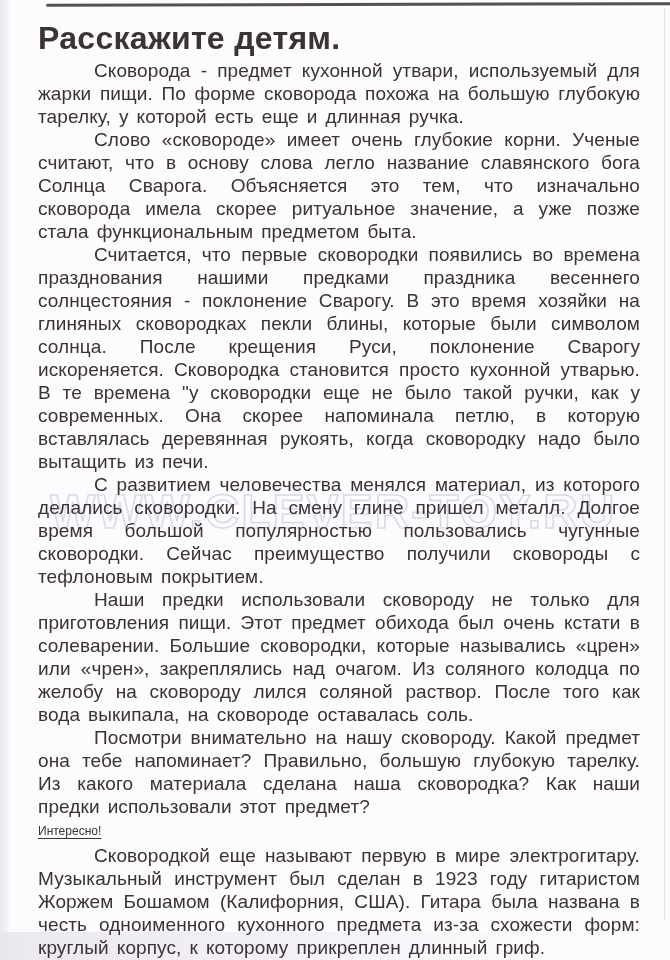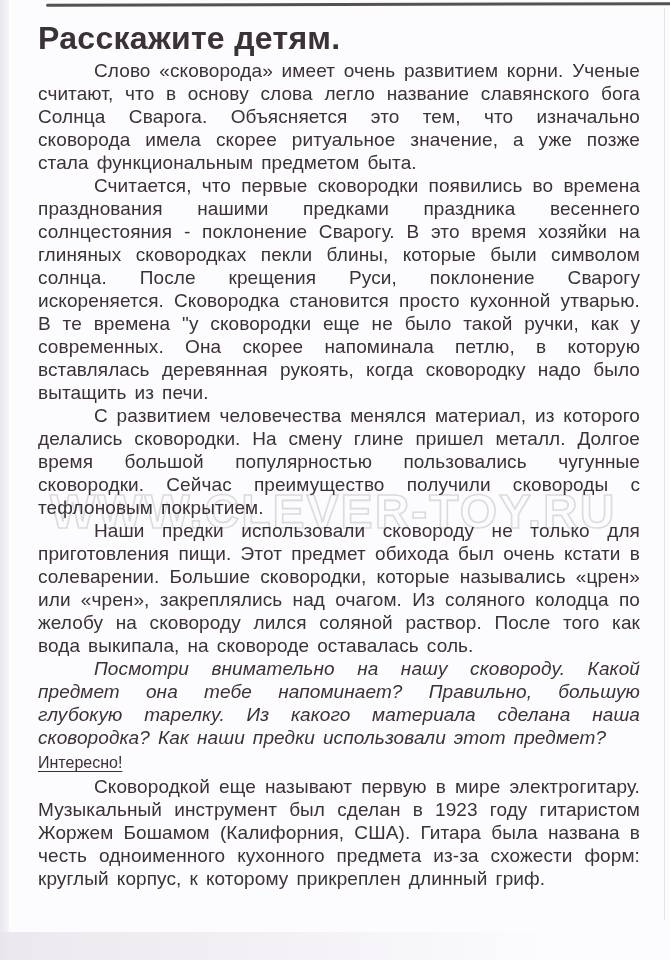--- a/index.html
+++ b/index.html
@@ -55,42 +55,42 @@
     letter-spacing:.3px;
   }
   .content p{
     margin:0;
     font-size:19px;line-height:23px;
     text-align:justify;
     text-indent:56px;
     word-spacing:.14em;letter-spacing:.1px;
   }
   .content p.q{
-    font-style:italic;
   }
   h2.interesno{
     margin:1px 0 0 0;
-    font-size:16px;line-height:25px;font-weight:400;
+    font-size:12px;line-height:25px;font-weight:400;
     text-decoration:underline;
     text-underline-offset:3px;
   }
 </style>
 </head>
 <body>
 
 <div class="page">
 
   <div class="watermark">WWW.CLEVER-TOY.RU</div>
 
   <div class="content">
 
     <h1 class="doc-title">Расскажите детям.</h1>
 
+    <p>Сковорода - предмет кухонной утвари, используемый для жарки пищи. По форме сковорода похожа на большую глубокую тарелку, у которой есть еще и длинная ручка.</p>
 
-    <p>Слово «сковорода» имеет очень развитием корни. Ученые считают, что в основу слова легло название славянского бога Солнца Сварога. Объясняется это тем, что изначально сковорода имела скорее ритуальное значение, а уже позже стала функциональным предметом быта.</p>
+    <p>Слово «сковороде» имеет очень глубокие корни. Ученые считают, что в основу слова легло название славянского бога Солнца Сварога. Объясняется это тем, что изначально сковорода имела скорее ритуальное значение, а уже позже стала функциональным предметом быта.</p>
 
     <p>Считается, что первые сковородки появились во времена празднования нашими предками праздника весеннего солнцестояния - поклонение Сварогу. В это время хозяйки на глиняных сковородках пекли блины, которые были символом солнца. После крещения Руси, поклонение Сварогу искореняется. Сковородка становится просто кухонной утварью. В те времена "у сковородки еще не было такой ручки, как у современных. Она скорее напоминала петлю, в которую вставлялась деревянная рукоять, когда сковородку надо было вытащить из печи.</p>
 
     <p>С развитием человечества менялся материал, из которого делались сковородки. На смену глине пришел металл. Долгое время большой популярностью пользовались чугунные сковородки. Сейчас преимущество получили сковороды с тефлоновым покрытием.</p>
 
     <p>Наши предки использовали сковороду не только для приготовления пищи. Этот предмет обихода был очень кстати в солеварении. Большие сковородки, которые назывались «црен» или «чрен», закреплялись над очагом. Из соляного колодца по желобу на сковороду лился соляной раствор. После того как вода выкипала, на сковороде оставалась соль.</p>
 
     <p class="q">Посмотри внимательно на нашу сковороду. Какой предмет она тебе напоминает? Правильно, большую глубокую тарелку. Из какого материала сделана наша сковородка? Как наши предки использовали этот предмет?</p>
 
     <h2 class="interesno">Интересно!</h2>

